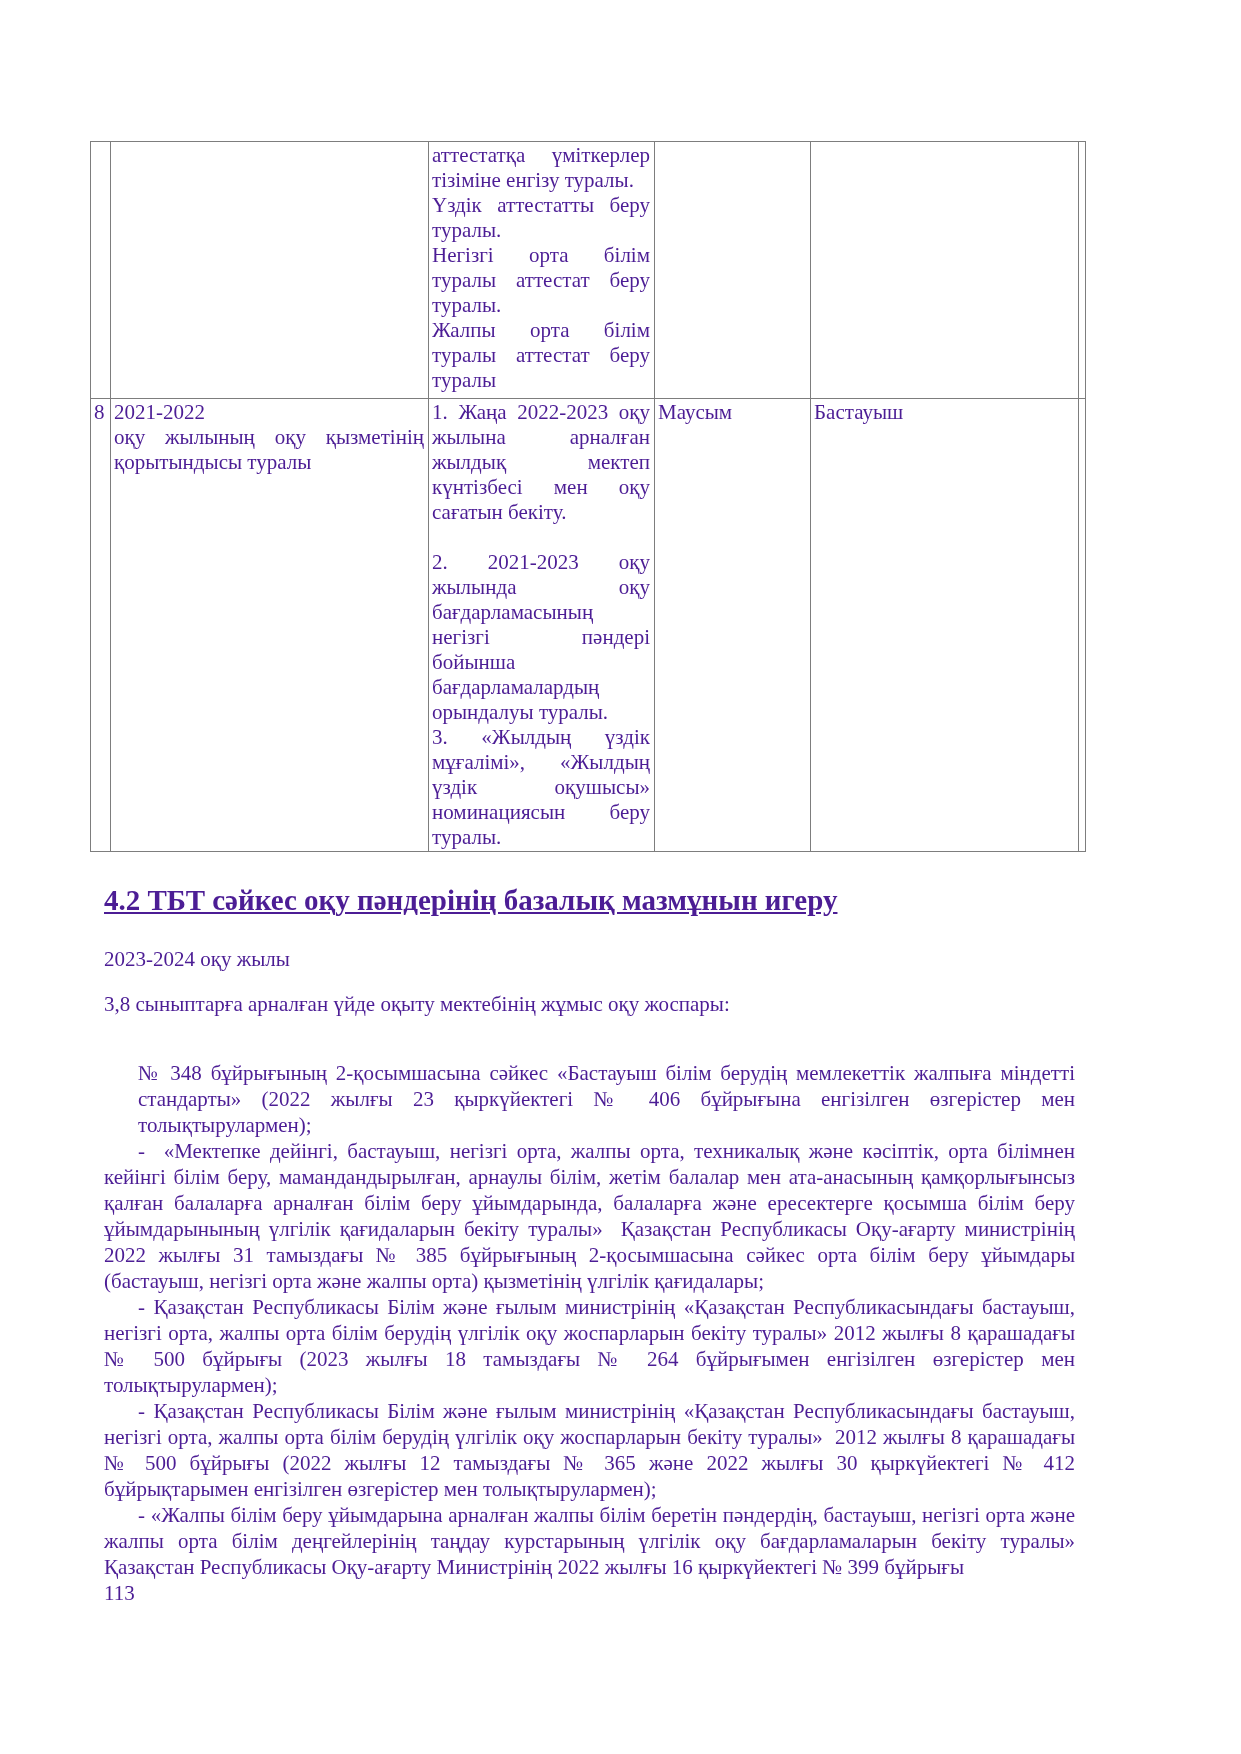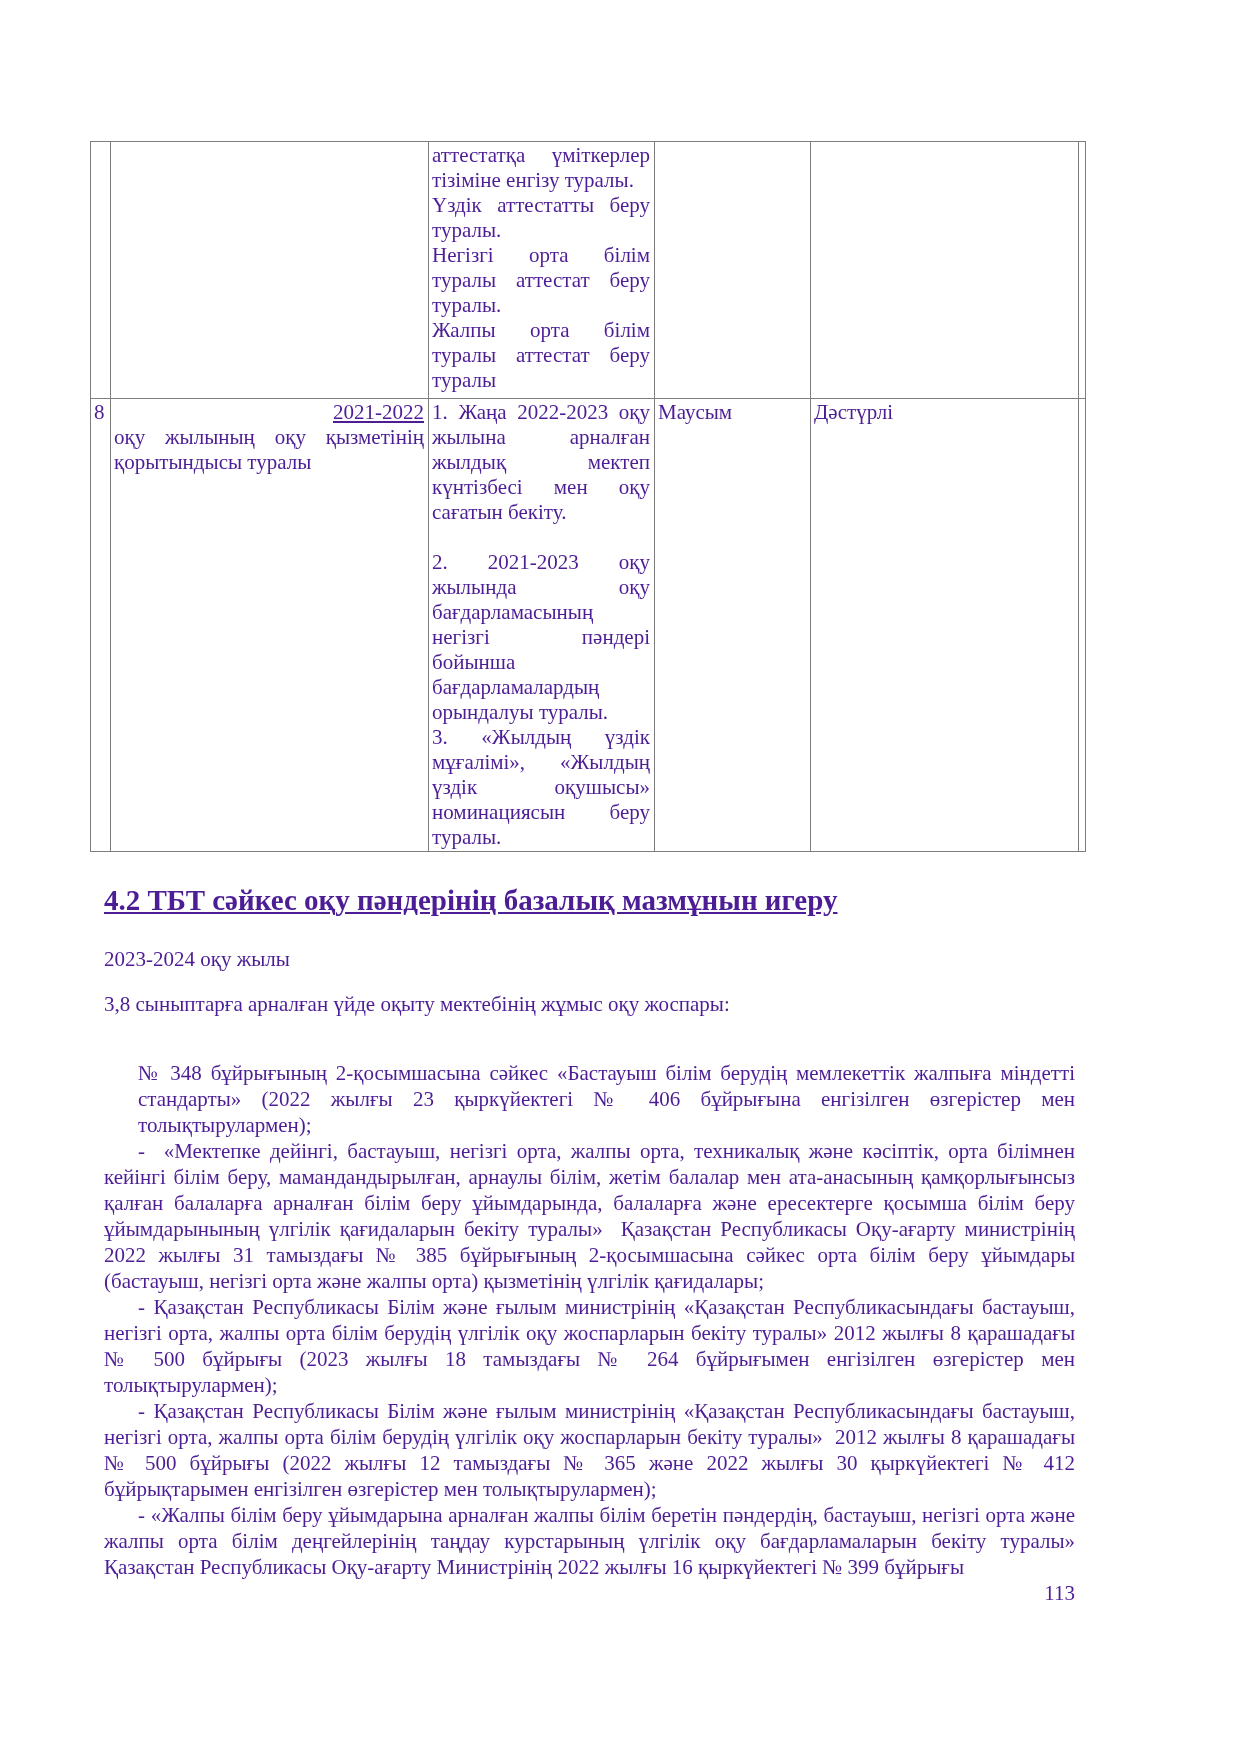--- a/index.html
+++ b/index.html
@@ -25,21 +25,21 @@
     vertical-align: top;
     padding: 1px 4px 1px 3px;
     font-size: 21px;
     line-height: 25px;
     overflow: hidden;
   }
   tr.r1 { height: 257px; }
   tr.r2 { height: 430px; }
   td.num { padding-left: 2px; padding-right: 0; }
   table.sched td p { margin: 0; text-align: justify; }
-  table.sched td p.noj { text-align: right; text-decoration: underline; }
+  table.sched td p.noj { text-align: left; }
   table.sched td p.gap { margin-bottom: 25px; }
   
   .content {
     margin: 35px 0 0 104px;
     width: 971px;
     font-size: 21px;
     line-height: 26px;
   }
   .heading {
     font-size: 29px;
@@ -54,21 +54,21 @@
     width: 937px;
     text-align: justify;
   }
   .reg {
     margin: 0;
     text-align: justify;
     text-indent: 34px;
   }
   .pageno {
     margin: 0;
-    text-align: right;
+    text-align: left;
   }
 </style>
 </head>
 <body>
 
 <div class="page">
 
   <table class="sched">
     <colgroup>
       <col style="width:20px">
@@ -97,21 +97,21 @@
         <td>
           <p class="noj">2021-2022</p>
           <p>оқу жылының оқу қызметінің қорытындысы туралы</p>
         </td>
         <td>
           <p class="gap">1. Жаңа 2022-2023 оқу жылына арналған жылдық мектеп күнтізбесі мен оқу сағатын бекіту.</p>
           <p>2. 2021-2023 оқу жылында оқу бағдарламасының негізгі пәндері бойынша бағдарламалардың орындалуы туралы.</p>
           <p>3. «Жылдың үздік мұғалімі», «Жылдың үздік оқушысы» номинациясын беру туралы.</p>
         </td>
         <td>Маусым</td>
-        <td>Дәстүрлі</td>
+        <td>Бастауыш</td>
         <td></td>
       </tr>
     </tbody>
   </table>
 
   <div class="content">
     <p class="heading">4.2 ТБТ сәйкес оқу пәндерінің базалық мазмұнын игеру</p>
     <p class="year">2023-2024 оқу жылы</p>
     <p class="intro">3,8 сыныптарға арналған үйде оқыту мектебінің жұмыс оқу жоспары:</p>
 

